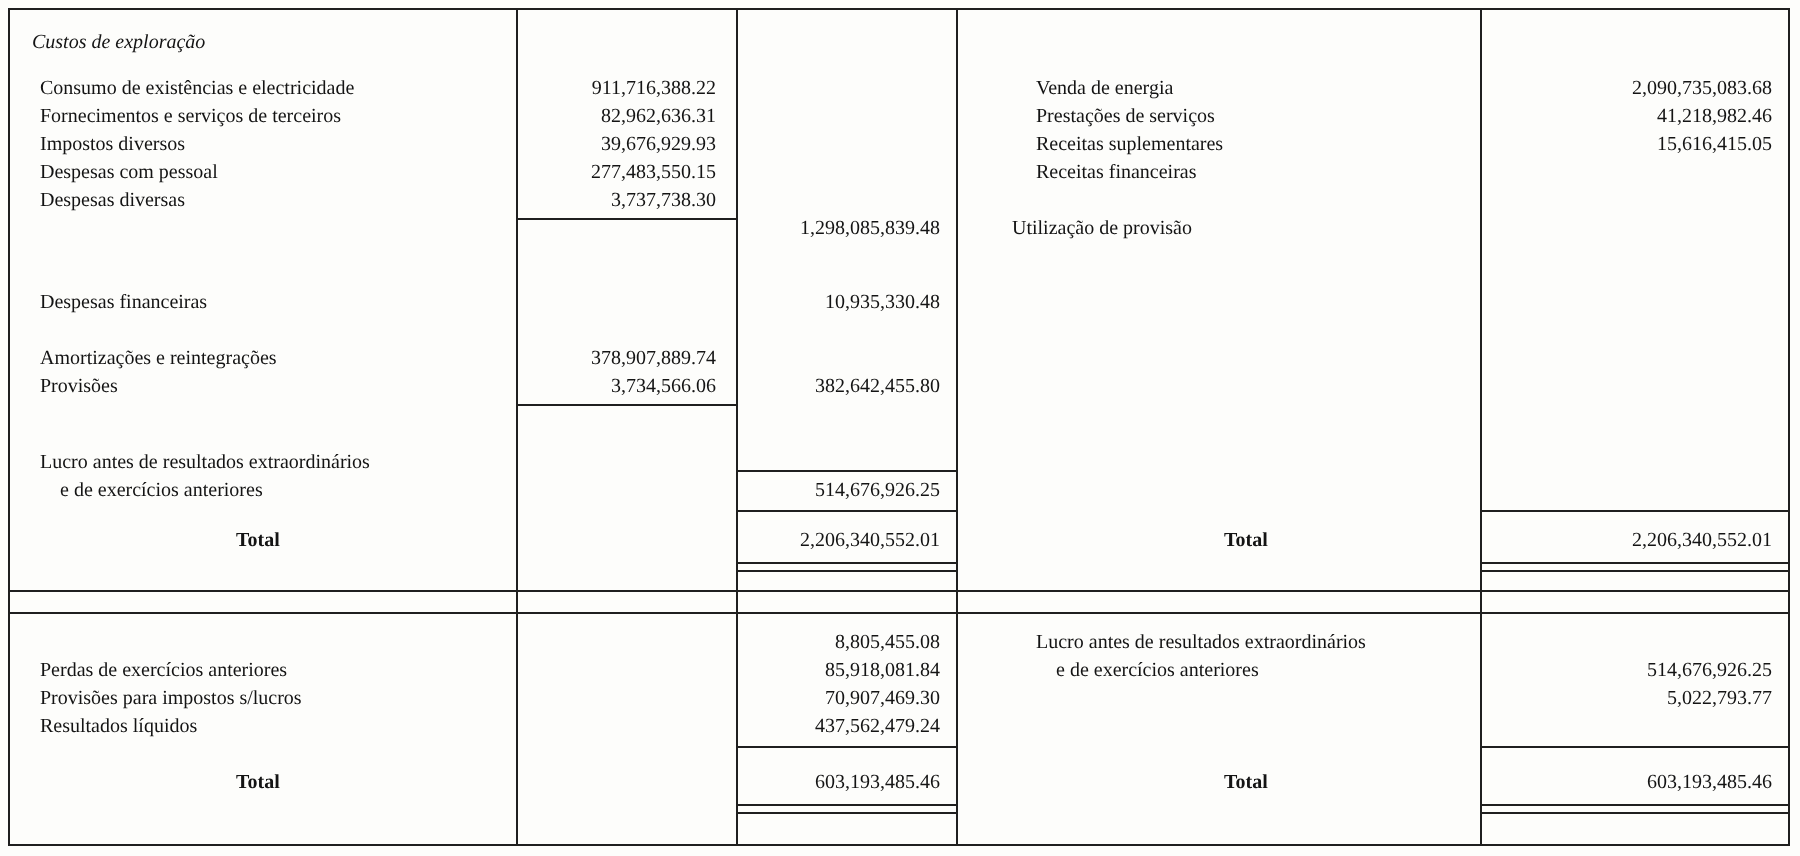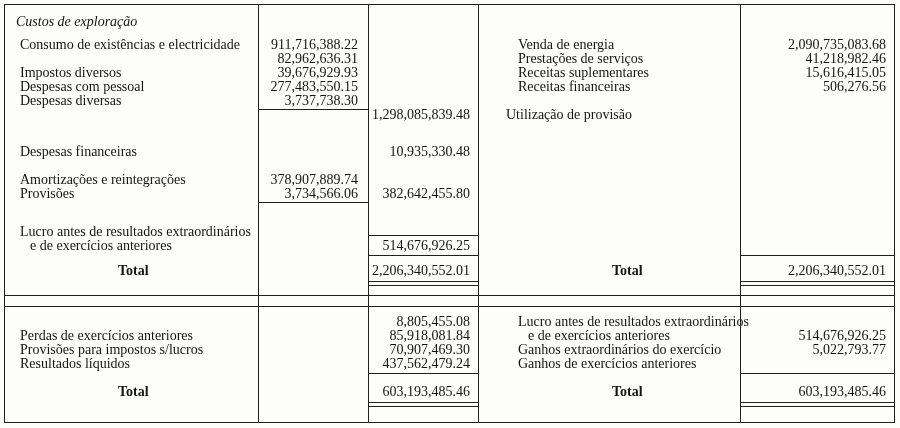--- a/index.html
+++ b/index.html
@@ -1,21 +1,21 @@
 <!DOCTYPE html>
 <html><head>
 <meta charset="utf-8">
 <style>
   * { margin:0; padding:0; box-sizing:border-box; }
   html,body { width:900px; height:428px; background:#fbfbf8; }
   .sheet {
     position:relative; width:900px; height:428px;
     background:#fdfdfb; color:#141414;
     font-family:"Liberation Serif", "DejaVu Serif", serif;
-    font-size:14px; line-height:13px;
+    font-size:10px; line-height:13px;
   }
   .frame { position:absolute; left:4px; top:4px; width:891px; height:419px; border:1px solid #1f1f1f; }
   .line { position:absolute; background:#1f1f1f; }
   .vl { width:1px; top:5px; height:418px; }
   .hl { height:1px; }
   .t { position:absolute; white-space:nowrap; }
   .v { position:absolute; white-space:nowrap; text-align:right; }
   .b { font-weight:700; }
   .i { font-style:italic; }
 </style>
@@ -29,20 +29,21 @@
   <div class="line vl" style="left:368px"></div>
   <div class="line vl" style="left:478px"></div>
   <div class="line vl" style="left:740px"></div>
 
   <div class="line hl" style="left:4px; top:295px; width:891px"></div>
   <div class="line hl" style="left:4px; top:306px; width:891px"></div>
 
   <div class="t i" style="left:16px; top:15px">Custos de exploração</div>
 
   <div class="t" style="left:20px; top:38px">Consumo de existências e electricidade</div>
+  <div class="t" style="left:20px; top:52px">Fornecimentos e serviços de terceiros</div>
   <div class="t" style="left:20px; top:66px">Impostos diversos</div>
   <div class="t" style="left:20px; top:80px">Despesas com pessoal</div>
   <div class="t" style="left:20px; top:94px">Despesas diversas</div>
   <div class="t" style="left:20px; top:145px">Despesas financeiras</div>
   <div class="t" style="left:20px; top:173px">Amortizações e reintegrações</div>
   <div class="t" style="left:20px; top:187px">Provisões</div>
   <div class="t" style="left:20px; top:225px">Lucro antes de resultados extraordinários</div>
   <div class="t" style="left:30px; top:239px">e de exercícios anteriores</div>
 
   <div class="v" style="left:260px; top:38px;  width:98px">911,716,388.22</div>
@@ -63,41 +64,38 @@
 
   <div class="t" style="left:518px; top:38px">Venda de energia</div>
   <div class="t" style="left:518px; top:52px">Prestações de serviços</div>
   <div class="t" style="left:518px; top:66px">Receitas suplementares</div>
   <div class="t" style="left:518px; top:80px">Receitas financeiras</div>
   <div class="t" style="left:506px; top:108px">Utilização de provisão</div>
 
   <div class="v" style="left:744px; top:38px;  width:142px">2,090,735,083.68</div>
   <div class="v" style="left:744px; top:52px;  width:142px">41,218,982.46</div>
   <div class="v" style="left:744px; top:66px;  width:142px">15,616,415.05</div>
-  <div class="v" style="left:744px; top:80px;  width:142px">506,276.56</div>
 
   <div class="t b" style="left:612px; top:264px">Total</div>
   <div class="v" style="left:744px; top:264px; width:142px">2,206,340,552.01</div>
 
   <div class="t" style="left:20px; top:329px">Perdas de exercícios anteriores</div>
   <div class="t" style="left:20px; top:343px">Provisões para impostos s/lucros</div>
   <div class="t" style="left:20px; top:357px">Resultados líquidos</div>
 
   <div class="v" style="left:372px; top:315px; width:98px">8,805,455.08</div>
   <div class="v" style="left:372px; top:329px; width:98px">85,918,081.84</div>
   <div class="v" style="left:372px; top:343px; width:98px">70,907,469.30</div>
   <div class="v" style="left:372px; top:357px; width:98px">437,562,479.24</div>
 
   <div class="t b" style="left:118px; top:385px">Total</div>
   <div class="v" style="left:372px; top:385px; width:98px">603,193,485.46</div>
 
   <div class="t" style="left:518px; top:315px">Lucro antes de resultados extraordinários</div>
   <div class="t" style="left:528px; top:329px">e de exercícios anteriores</div>
-  <div class="t" style="left:518px; top:343px">Ganhos extraordinários do exercício</div>
-  <div class="t" style="left:518px; top:357px">Ganhos de exercícios anteriores</div>
 
   <div class="v" style="left:744px; top:329px; width:142px">514,676,926.25</div>
   <div class="v" style="left:744px; top:343px; width:142px">5,022,793.77</div>
 
   <div class="t b" style="left:612px; top:385px">Total</div>
   <div class="v" style="left:744px; top:385px; width:142px">603,193,485.46</div>
 
   <div class="line hl" style="left:259px; top:109px; width:109px"></div>
   <div class="line hl" style="left:259px; top:202px; width:109px"></div>
 

